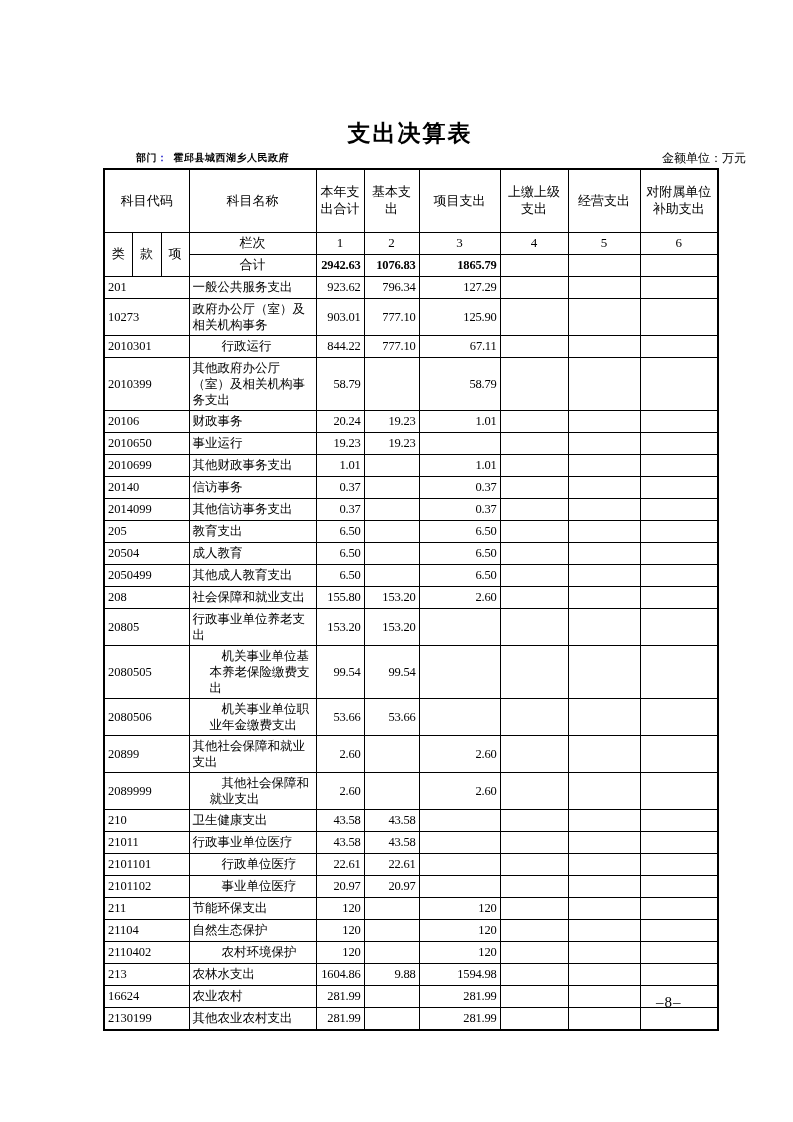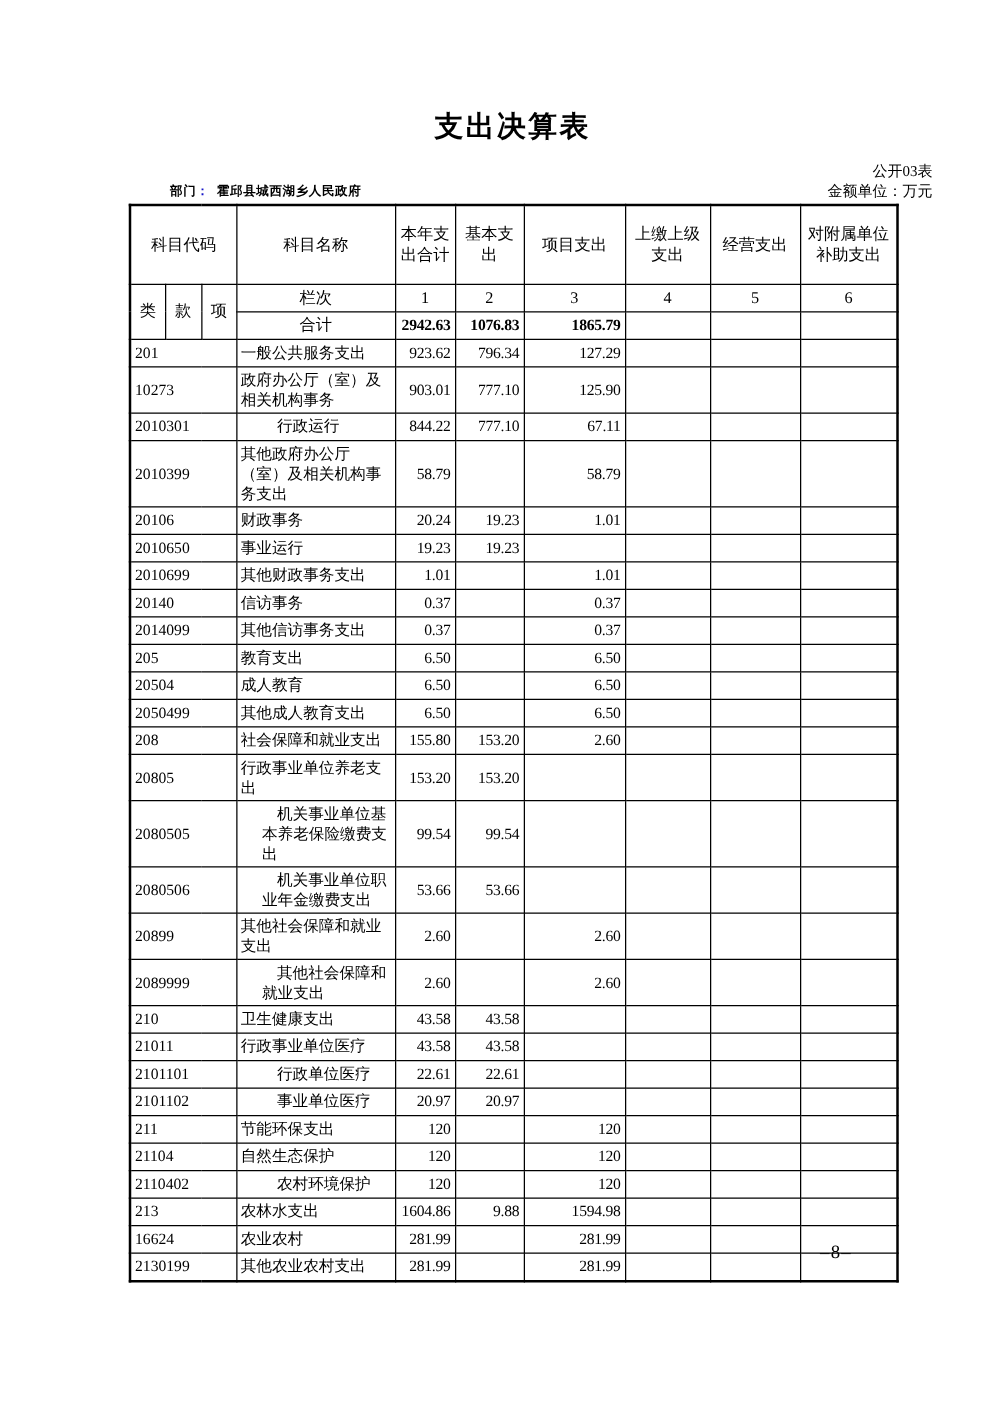--- a/index.html
+++ b/index.html
@@ -16,21 +16,21 @@
     overflow:hidden;
   }
   .content{
     position:absolute;
     left:103px;
     top:0;
     width:643px; 
   }
   .doc-title{
     margin:0;
-    padding-top:86px;
+    padding-top:118px;
     width:614px;            
     text-align:center;
     font-family:"Liberation Sans","DejaVu Sans",sans-serif;
     font-weight:bold;
     font-size:23px;
     letter-spacing:2px;
   }
   .form-tag{
     margin-top:13px;
     text-align:right;
@@ -122,21 +122,20 @@
   }
 </style>
 </head>
 <body>
 
 <div class="page">
   <div class="content">
 
     <h1 class="doc-title">支出决算表</h1>
 
-    <div class="form-tag">公开03表</div>
 
     <div class="meta-line">
       <div class="dept">
         <span>部门</span><span class="colon">：</span><span class="dept-name">霍邱县城西湖乡人民政府</span>
       </div>
       <div class="unit">金额单位：万元</div>
     </div>
 
     <table class="fin">
       <colgroup>

